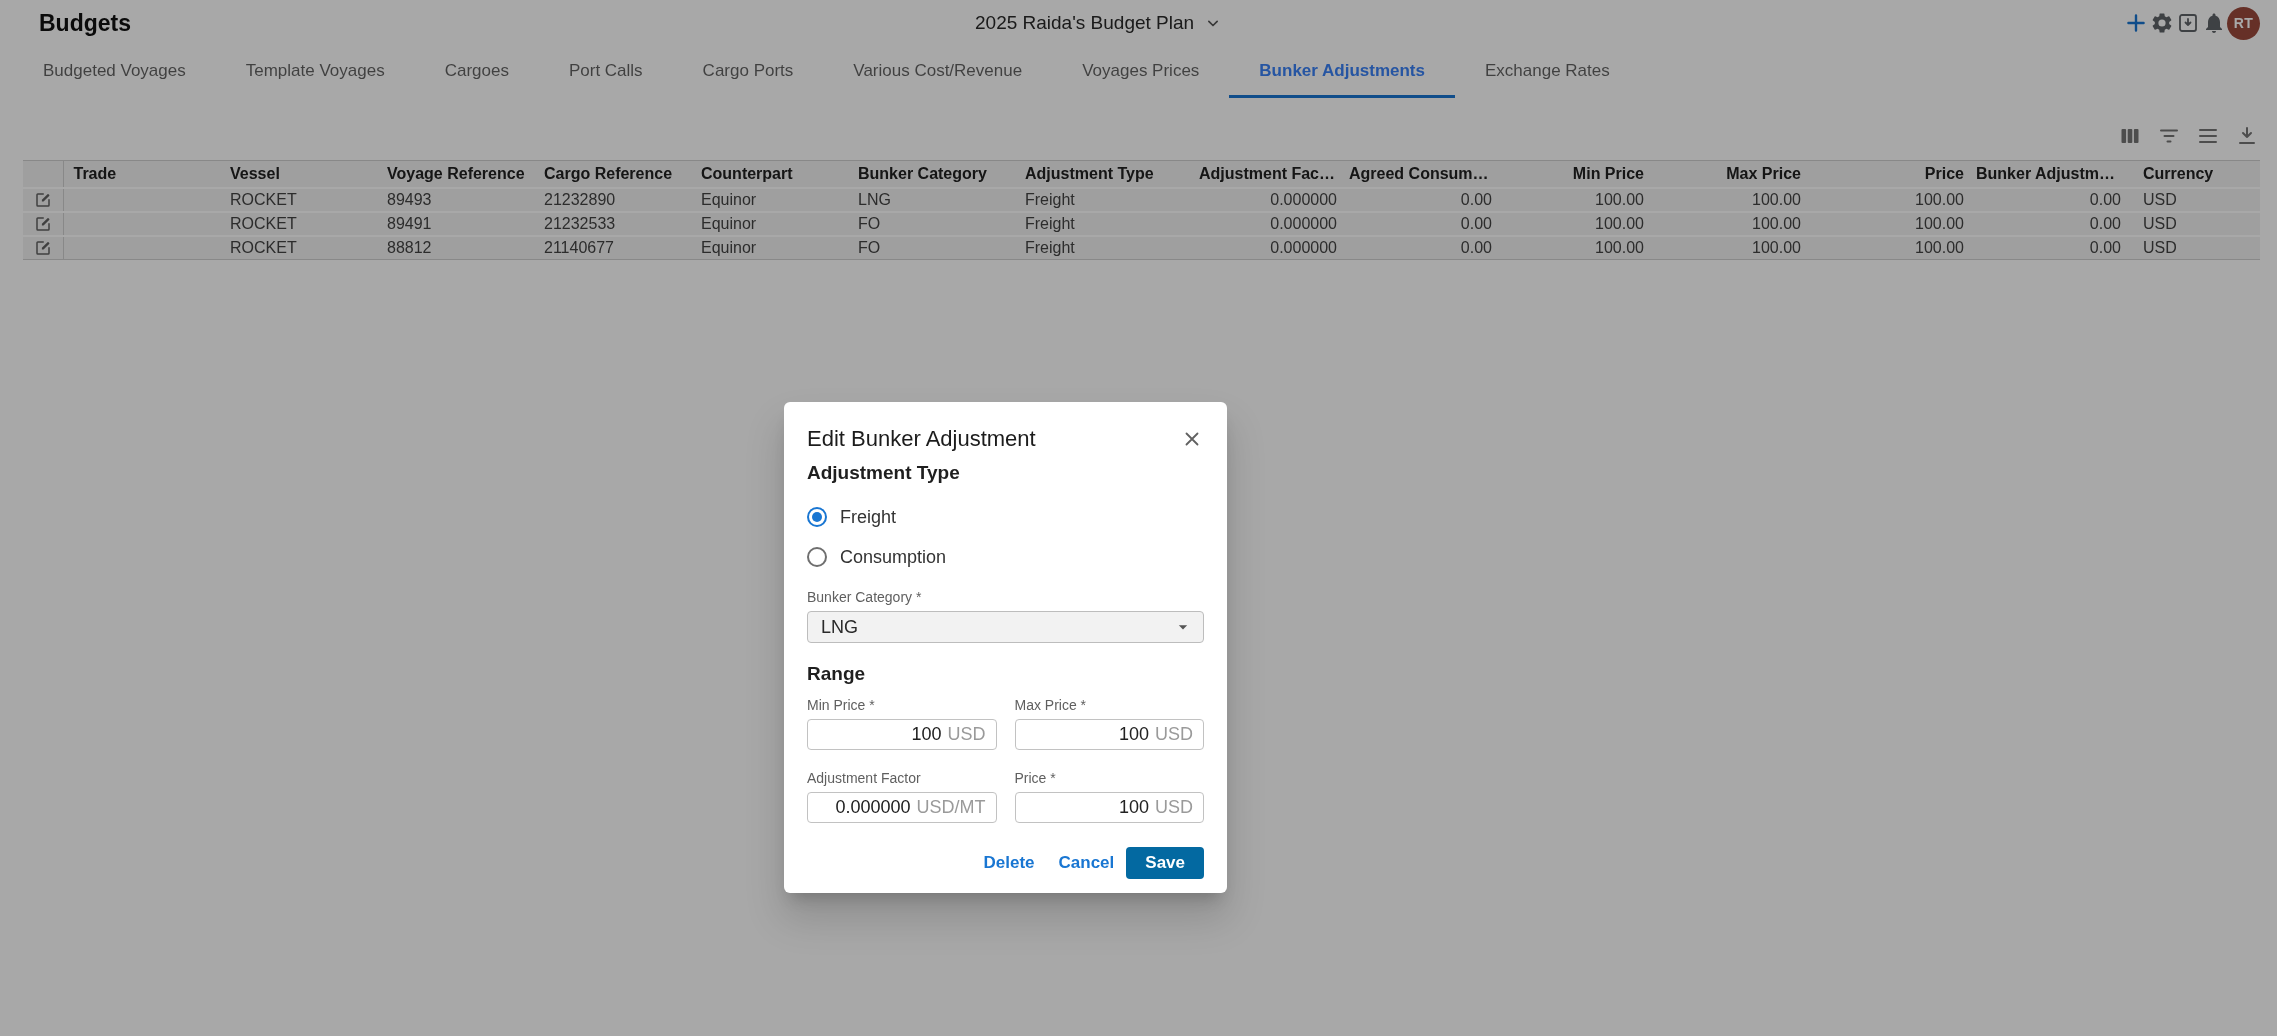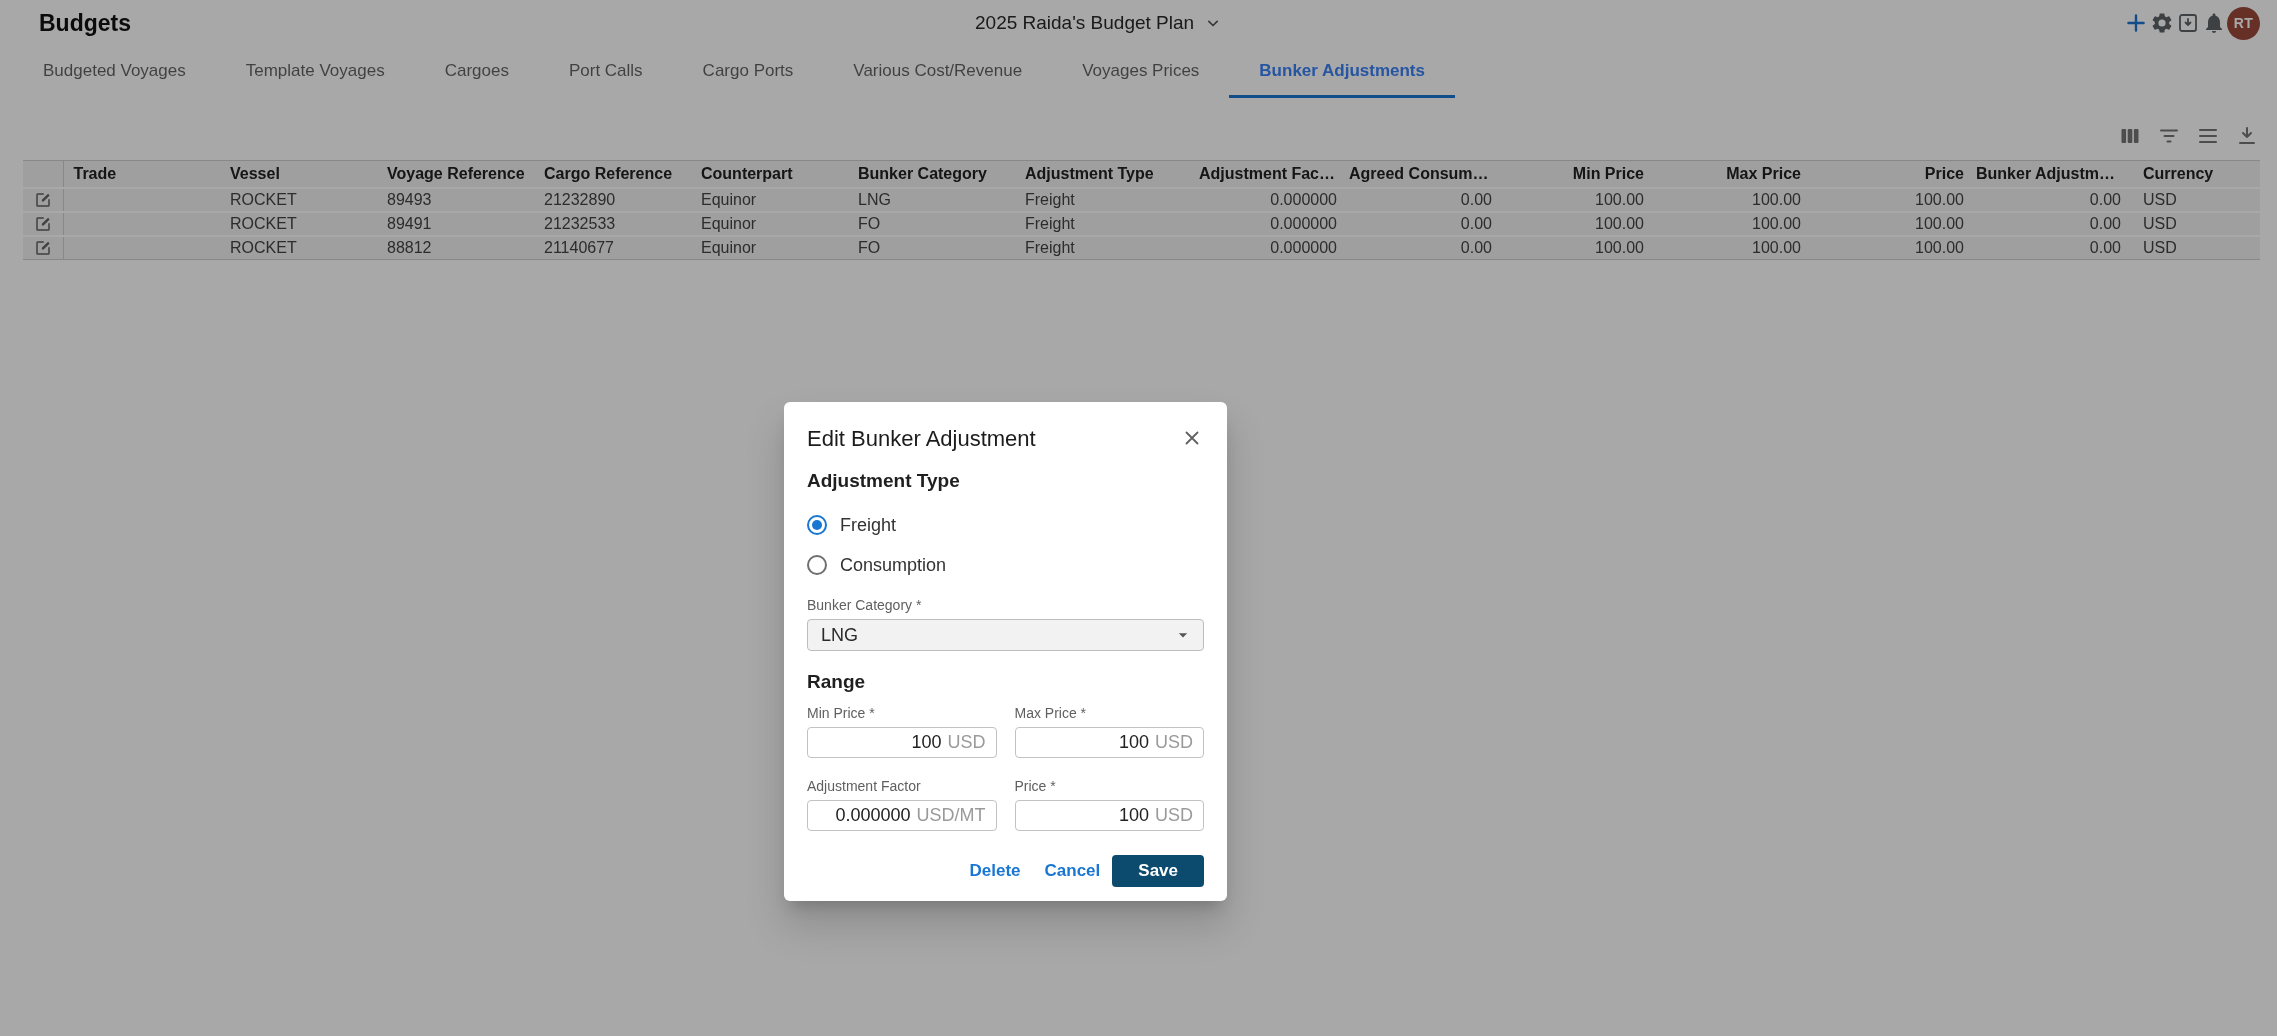--- a/index.html
+++ b/index.html
@@ -39,21 +39,21 @@
   .num { padding-right:12px; text-align:right; }
   th.num { text-align:right; }
   .col-icon { border-right:1px solid #cfcfcf; text-align:center; padding:0; color:#616161; cursor:pointer; }
   .col-icon svg { vertical-align:middle; }
 
   
   .overlay { position:absolute; inset:0; background:rgba(0,0,0,.34); z-index:5; }
   .dialog { position:absolute; left:784px; top:402px; width:443px; z-index:10; background:#fff; border-radius:6px;
             box-shadow:0 11px 15px -7px rgba(0,0,0,.2), 0 24px 38px 3px rgba(0,0,0,.14);
             padding:24px 23px 14px; }
-  .dialog-head { display:flex; justify-content:space-between; margin-bottom:18px; }
+  .dialog-head { display:flex; align-items:center; justify-content:space-between; margin-bottom:10px; }
   .dialog-title { font-size:22px; font-weight:500; color:#1c1c1c; }
   .close-btn { width:24px; height:24px; display:flex; align-items:center; justify-content:center; cursor:pointer; color:#616161; }
   .section-label { font-size:19px; font-weight:700; color:#1f1f1f; }
   .radio-group { margin-top:13px; }
   .radio-row { height:40px; display:flex; align-items:center; gap:13px; cursor:pointer; }
   .radio { width:20px; height:20px; border:2px solid #6f6f6f; border-radius:50%; position:relative; flex:0 0 auto; }
   .radio.checked { border-color:#1976d2; }
   .radio.checked::after { content:''; position:absolute; inset:3px; background:#1976d2; border-radius:50%; }
   .radio-label { font-size:18px; color:#333; }
   .field-label { font-size:14px; color:#5f5f5f; margin-bottom:6px; }
@@ -63,21 +63,21 @@
   .select .spacer { flex:1; }
   .select svg { color:#555; }
   .range-label { margin-top:20px; margin-bottom:12px; }
   .fields-grid { display:grid; grid-template-columns:1fr 1fr; column-gap:18px; row-gap:20px; }
   .field-box { height:31px; border:1px solid #c2c2c2; border-radius:4px; background:#fff; display:flex;
                align-items:center; justify-content:flex-end; padding:0 10px; font-size:18px; cursor:text; }
   .field-value { color:#222; }
   .field-suffix { color:#9a9a9a; margin-left:6px; }
   .dialog-actions { margin-top:24px; display:flex; align-items:center; justify-content:flex-end; }
   .text-btn { color:#1976d2; font-size:17px; font-weight:600; padding:6px 12px; border-radius:4px; cursor:pointer; background:none; border:none; font-family:inherit; }
-  .contained-btn { background:#0c4a6e; color:#fff; font-size:17px; font-weight:600; height:32px; padding:0 26px;
+  .contained-btn { background:#0369a1; color:#fff; font-size:17px; font-weight:600; height:32px; padding:0 19px;
                    border:none; border-radius:4px; cursor:pointer; font-family:inherit; }
 </style>
 </head>
 <body>
 
 <div class="page">
 
   <div class="app-header">
     <div class="app-title">Budgets</div>
 
@@ -116,20 +116,21 @@
 
   <div class="tab-bar">
     <div class="tab">Budgeted Voyages</div>
     <div class="tab">Template Voyages</div>
     <div class="tab">Cargoes</div>
     <div class="tab">Port Calls</div>
     <div class="tab">Cargo Ports</div>
     <div class="tab">Various Cost/Revenue</div>
     <div class="tab">Voyages Prices</div>
     <div class="tab active">Bunker Adjustments</div>
+    <div class="tab">Exchange Rates</div>
   </div>
 
   <div class="grid-area">
     <div class="grid-toolbar">
       <div class="icon-btn">
         <svg width="24" height="24" viewBox="0 0 24 24">
           <rect x="3.5" y="5" width="4.6" height="14" rx="1" fill="currentColor"></rect>
           <rect x="9.7" y="5" width="4.6" height="14" rx="1" fill="currentColor"></rect>
           <rect x="15.9" y="5" width="4.6" height="14" rx="1" fill="currentColor"></rect>
         </svg>

